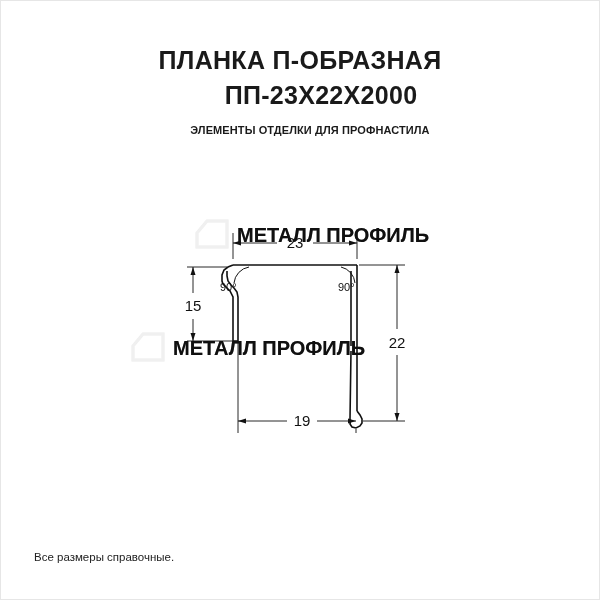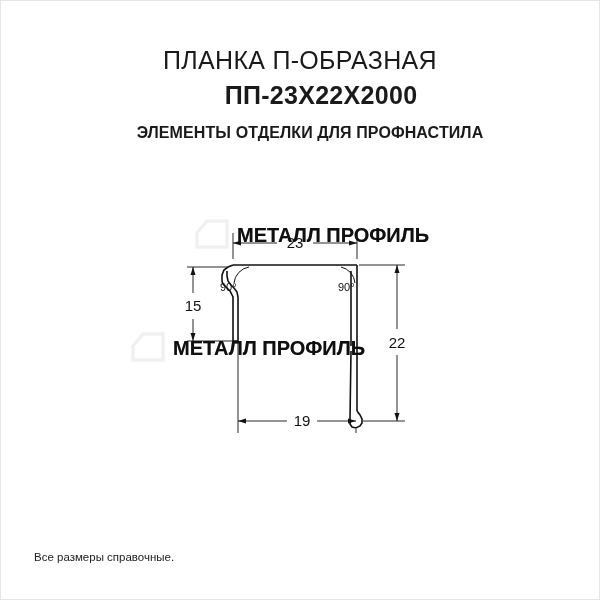--- a/index.html
+++ b/index.html
@@ -23,36 +23,36 @@
   }
   .header {
     position: absolute;
     top: 44px;
     left: 0;
     right: 0;
     text-align: center;
   }
   .title-main {
     font-size: 25px;
-    font-weight: normal;
+    font-weight: bold;
     letter-spacing: 0.3px;
     line-height: 1.25;
     white-space: nowrap;
   }
   .title-sub {
     font-size: 25px;
     font-weight: bold;
     letter-spacing: 0.3px;
     line-height: 1.25;
     margin-top: 4px;
     white-space: nowrap;
     padding-left: 42px;
   }
   .title-caption {
-    font-size: 16px;
+    font-size: 11px;
     font-weight: bold;
     margin-top: 12px;
     letter-spacing: 0.1px;
     white-space: nowrap;
     margin-left: 20px;
   }
   .drawing {
     position: absolute;
     top: 170px;
     left: 0;

